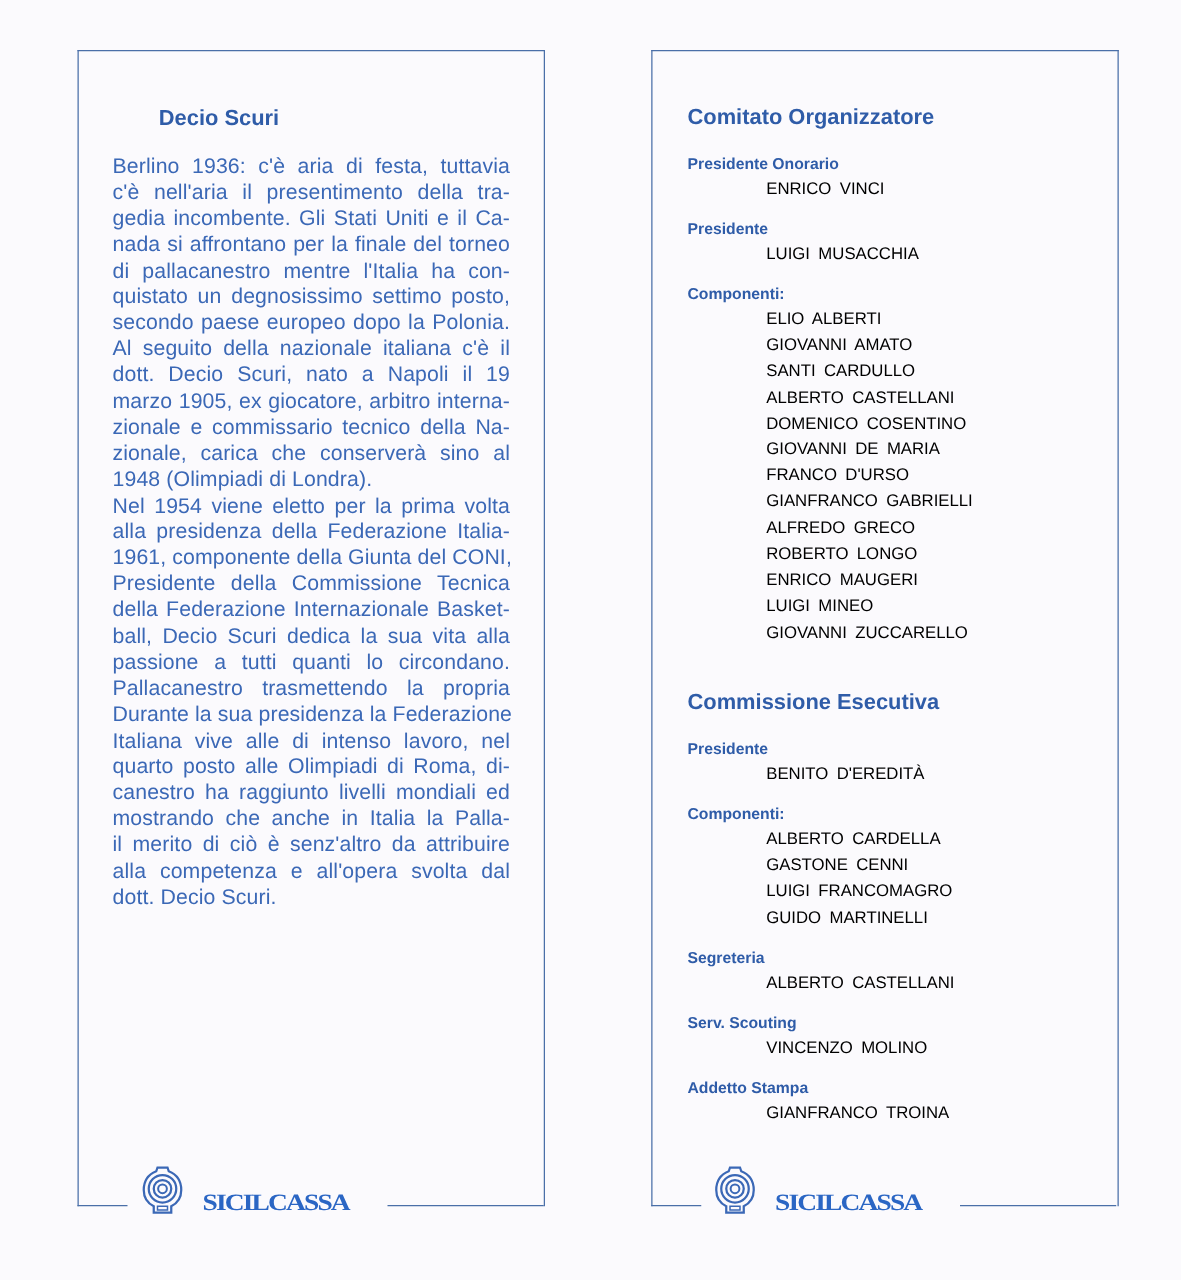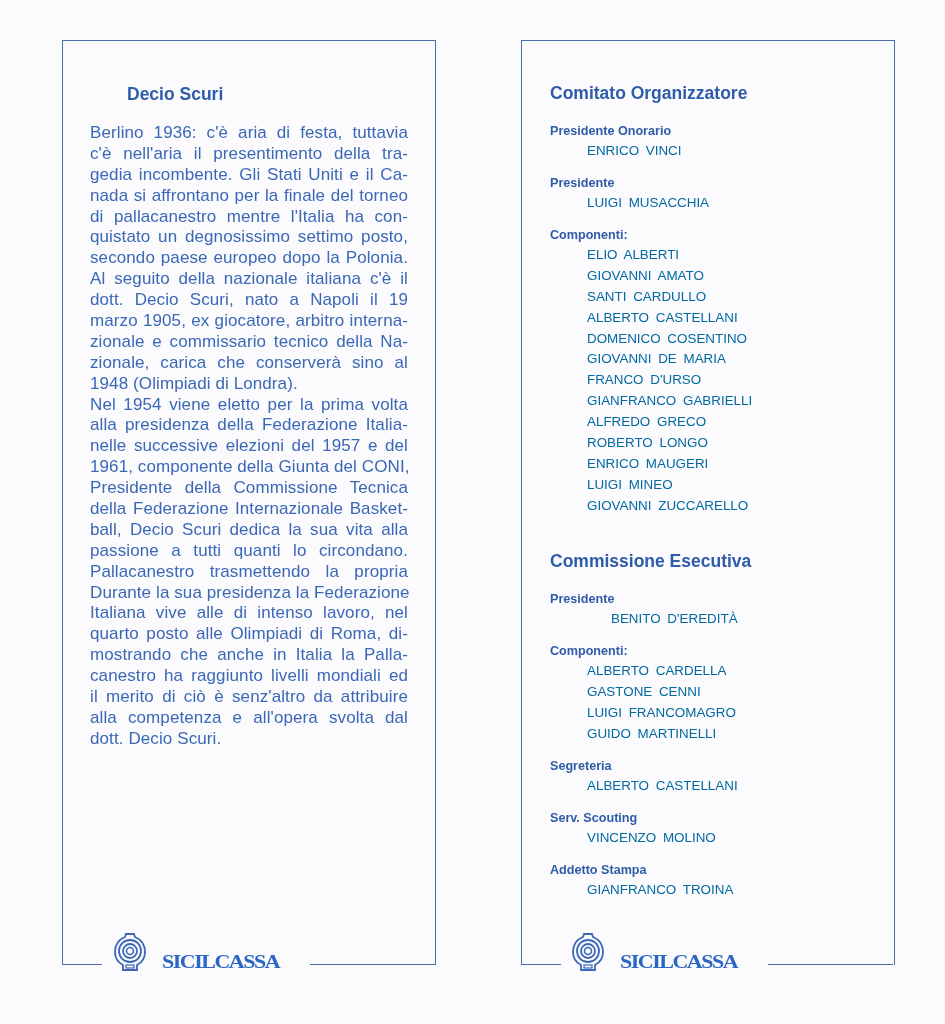--- a/index.html
+++ b/index.html
@@ -28,21 +28,21 @@
     position:absolute; left:90px; top:123px; width:318px;
     font-size:17px; line-height:20.9px; color:#3b68b6;
     letter-spacing:0.1px;
   }
   .body-text .line { display:block; text-align:justify; text-align-last:justify; height:20.9px; white-space:nowrap; }
   .body-text .line.last { text-align-last:left; }
   .role {
     position:absolute; left:550px; font-weight:bold; font-size:12.6px; color:#2f5ca8;
     white-space:nowrap;
   }
-  .names { position:absolute; left:587px; font-size:13.4px; line-height:20.9px; color:#0369a1; white-space:nowrap; }
+  .names { position:absolute; left:613px; font-size:13.4px; line-height:20.9px; color:#000000; white-space:nowrap; }
   .names div { height:20.9px; word-spacing:3px; }
   .logo { position:absolute; display:flex; align-items:flex-end; }
   .logo-text {
     font-family:"Liberation Serif", serif; font-weight:bold; font-size:22px;
     color:#2b66c4; letter-spacing:-1.5px; margin-left:14px; margin-bottom:1px;
     transform:scaleY(0.85); transform-origin:bottom;
   }
 </style>
 </head>
 <body>
@@ -61,32 +61,31 @@
     <span class="line">quistato un degnosissimo settimo posto,</span>
     <span class="line">secondo paese europeo dopo la Polonia.</span>
     <span class="line">Al seguito della nazionale italiana c'è il</span>
     <span class="line">dott. Decio Scuri, nato a Napoli il 19</span>
     <span class="line">marzo 1905, ex giocatore, arbitro interna-</span>
     <span class="line">zionale e commissario tecnico della Na-</span>
     <span class="line">zionale, carica che conserverà sino al</span>
     <span class="line last">1948 (Olimpiadi di Londra).</span>
     <span class="line">Nel 1954 viene eletto per la prima volta</span>
     <span class="line">alla presidenza della Federazione Italia-</span>
-    <span class="line">nelle successive elezioni del 1957 e del</span>
     <span class="line">1961, componente della Giunta del CONI,</span>
     <span class="line">Presidente della Commissione Tecnica</span>
     <span class="line">della Federazione Internazionale Basket-</span>
     <span class="line">ball, Decio Scuri dedica la sua vita alla</span>
     <span class="line">passione a tutti quanti lo circondano.</span>
     <span class="line">Pallacanestro trasmettendo la propria</span>
     <span class="line">Durante la sua presidenza la Federazione</span>
     <span class="line">Italiana vive alle di intenso lavoro, nel</span>
     <span class="line">quarto posto alle Olimpiadi di Roma, di-</span>
+    <span class="line">canestro ha raggiunto livelli mondiali ed</span>
     <span class="line">mostrando che anche in Italia la Palla-</span>
-    <span class="line">canestro ha raggiunto livelli mondiali ed</span>
     <span class="line">il merito di ciò è senz'altro da attribuire</span>
     <span class="line">alla competenza e all'opera svolta dal</span>
     <span class="line last">dott. Decio Scuri.</span>
   </div>
 
 <div class="logo" style="left:112px; top:930px;">
   <svg width="36" height="44" viewBox="0 0 36 44">
     <path d="M14 4 L22 4 L23 7 Q33 11 33 22 Q33 31 25 35 L25 40 L11 40 L11 35 Q3 31 3 22 Q3 11 13 7 Z" fill="none" stroke="#3b68b6" stroke-width="1.8"></path>
     <circle cx="18" cy="21" r="11" fill="none" stroke="#3b68b6" stroke-width="1.8"></circle>
     <circle cx="18" cy="21" r="7" fill="none" stroke="#3b68b6" stroke-width="1.8"></circle>
@@ -125,21 +124,21 @@
     <div>ALFREDO GRECO</div>
     <div>ROBERTO LONGO</div>
     <div>ENRICO MAUGERI</div>
     <div>LUIGI MINEO</div>
     <div>GIOVANNI ZUCCARELLO</div>
   </div>
 
 <div class="title" style="left:550px; top:551px;">Commissione Esecutiva</div>
 
 <div class="role" style="top:592px;">Presidente</div>
-<div class="names" style="top:609px;margin-left:24px;">
+<div class="names" style="top:609px;">
     <div>BENITO D'EREDITÀ</div>
   </div>
 
 <div class="role" style="top:644px;">Componenti:</div>
 <div class="names" style="top:661px;">
     <div>ALBERTO CARDELLA</div>
     <div>GASTONE CENNI</div>
     <div>LUIGI FRANCOMAGRO</div>
     <div>GUIDO MARTINELLI</div>
   </div>

